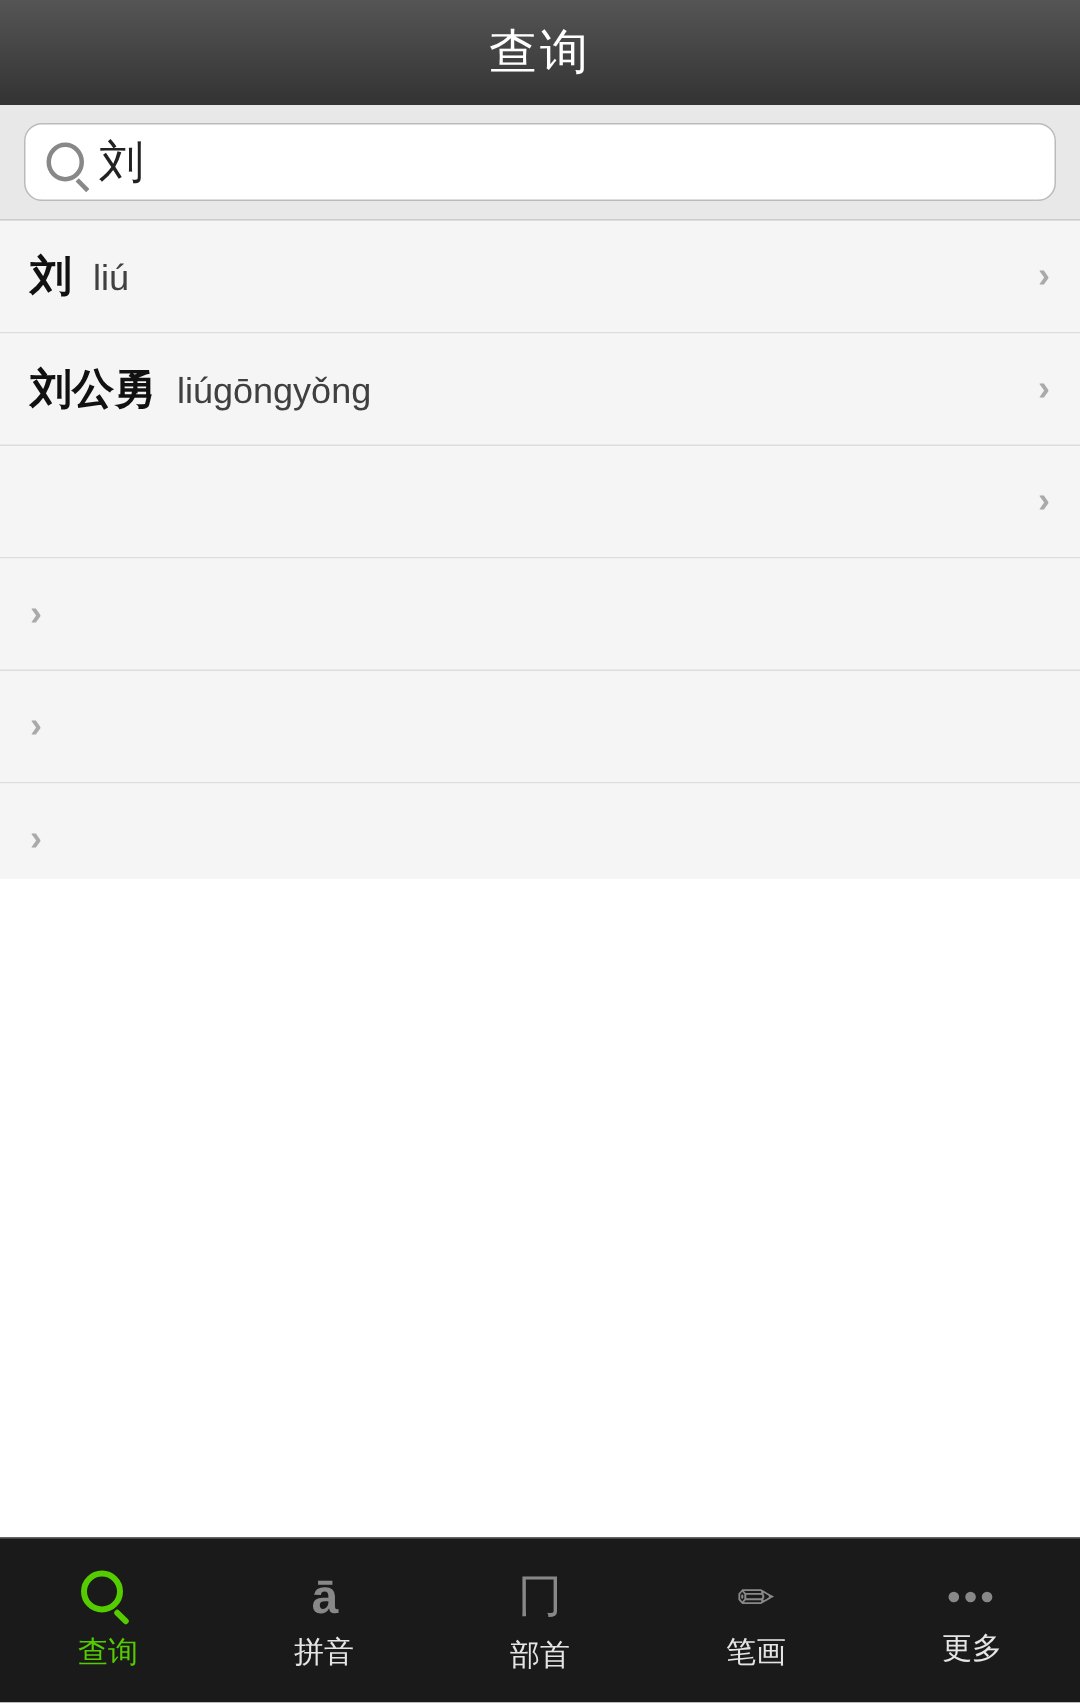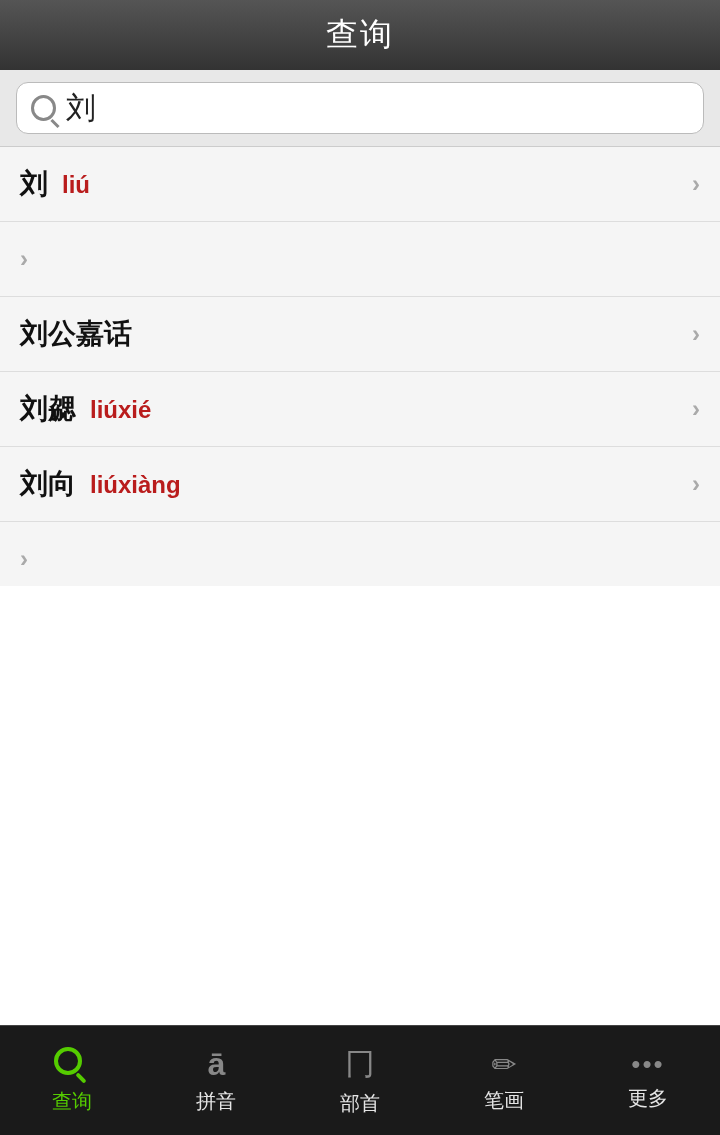--- a/index.html
+++ b/index.html
@@ -73,22 +73,22 @@
       align-items: baseline;
       gap: 14px;
     }
     .result-chinese {
       font-size: 28px;
       font-weight: bold;
       color: #111;
     }
     .result-pinyin {
       font-size: 24px;
-      font-weight: bold;
-      color: #b91c1c;
+      font-weight: normal;
+      color: #404040;
     }
     .chevron {
       color: #aaa;
       font-size: 24px;
       font-weight: bold;
     }
 
     
     #empty-area {
       flex: 1;
@@ -185,40 +185,35 @@
 
 <div id="results-list">
 <div class="result-item">
       <div class="result-text">
         <span class="result-chinese">刘</span>
         <span class="result-pinyin">liú</span>
       </div>
       <span class="chevron">›</span>
     </div>
     <div class="result-item">
-      <span class="chevron">›</span>
-    </div>
-    <div class="result-item">
       <div class="result-text">
-        <span class="result-chinese">刘公嘉话</span>
+        <span class="result-chinese">刘公勇</span>
+        <span class="result-pinyin">liúgōngyǒng</span>
       </div>
       <span class="chevron">›</span>
     </div>
     <div class="result-item">
       <div class="result-text">
-        <span class="result-chinese">刘勰</span>
-        <span class="result-pinyin">liúxié</span>
       </div>
       <span class="chevron">›</span>
     </div>
     <div class="result-item">
-      <div class="result-text">
-        <span class="result-chinese">刘向</span>
-        <span class="result-pinyin">liúxiàng</span>
-      </div>
+      <span class="chevron">›</span>
+    </div>
+    <div class="result-item">
       <span class="chevron">›</span>
     </div>
     <div class="result-item">
       <span class="chevron">›</span>
     </div>
   </div>
 
 <div id="empty-area"></div>
 
 <div id="tab-bar">

